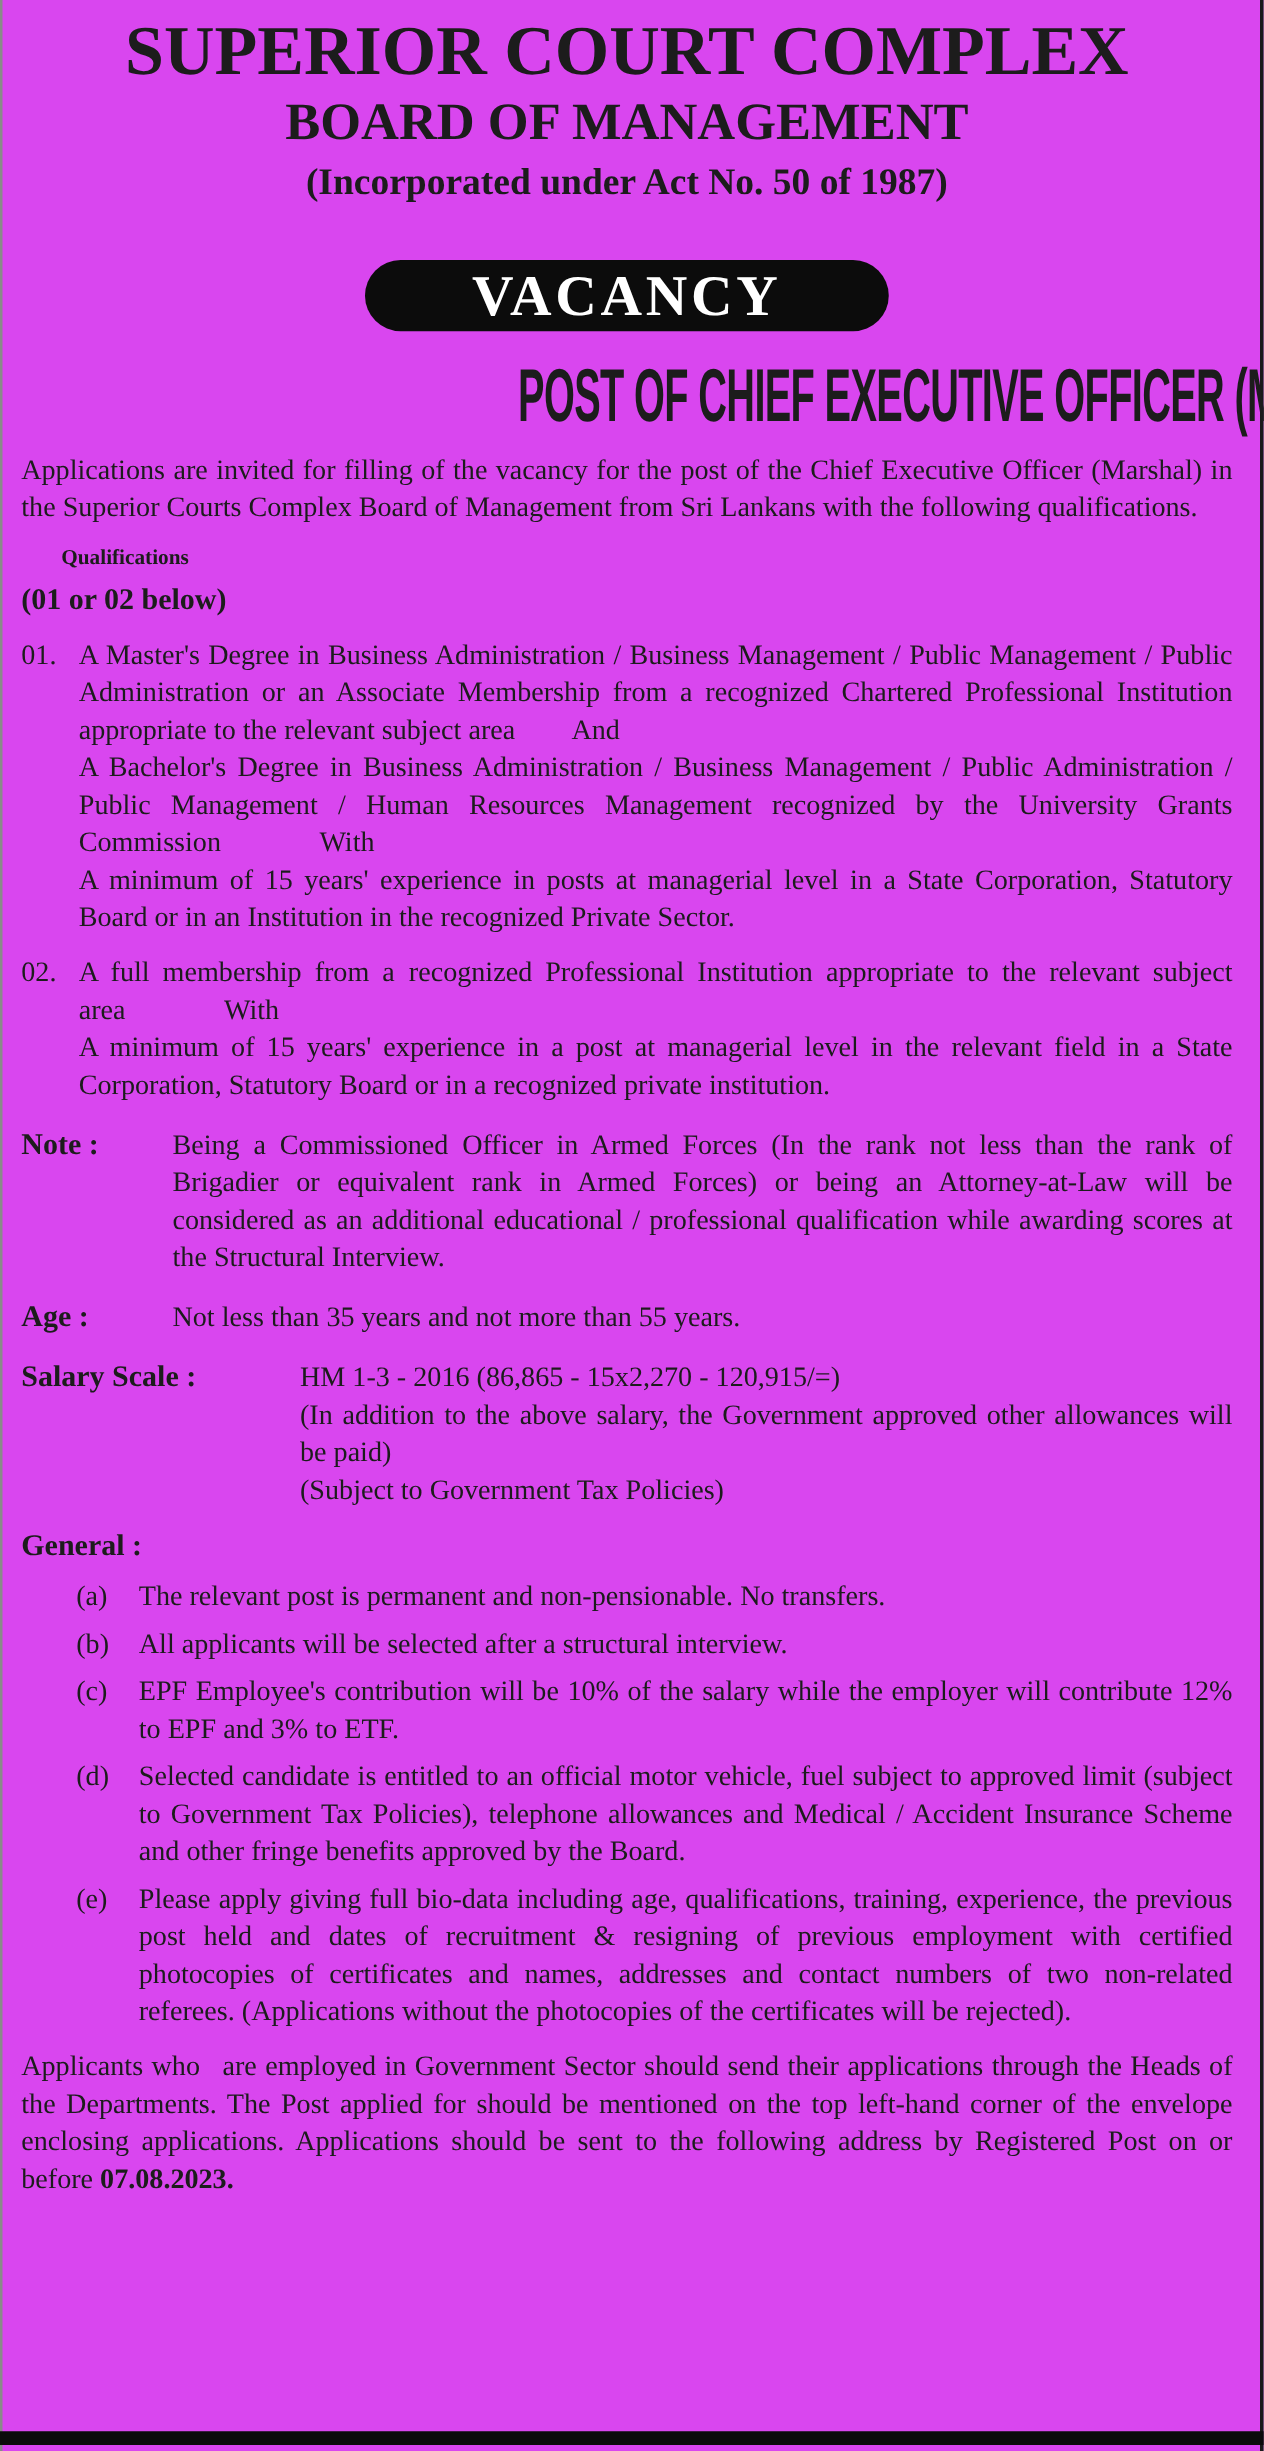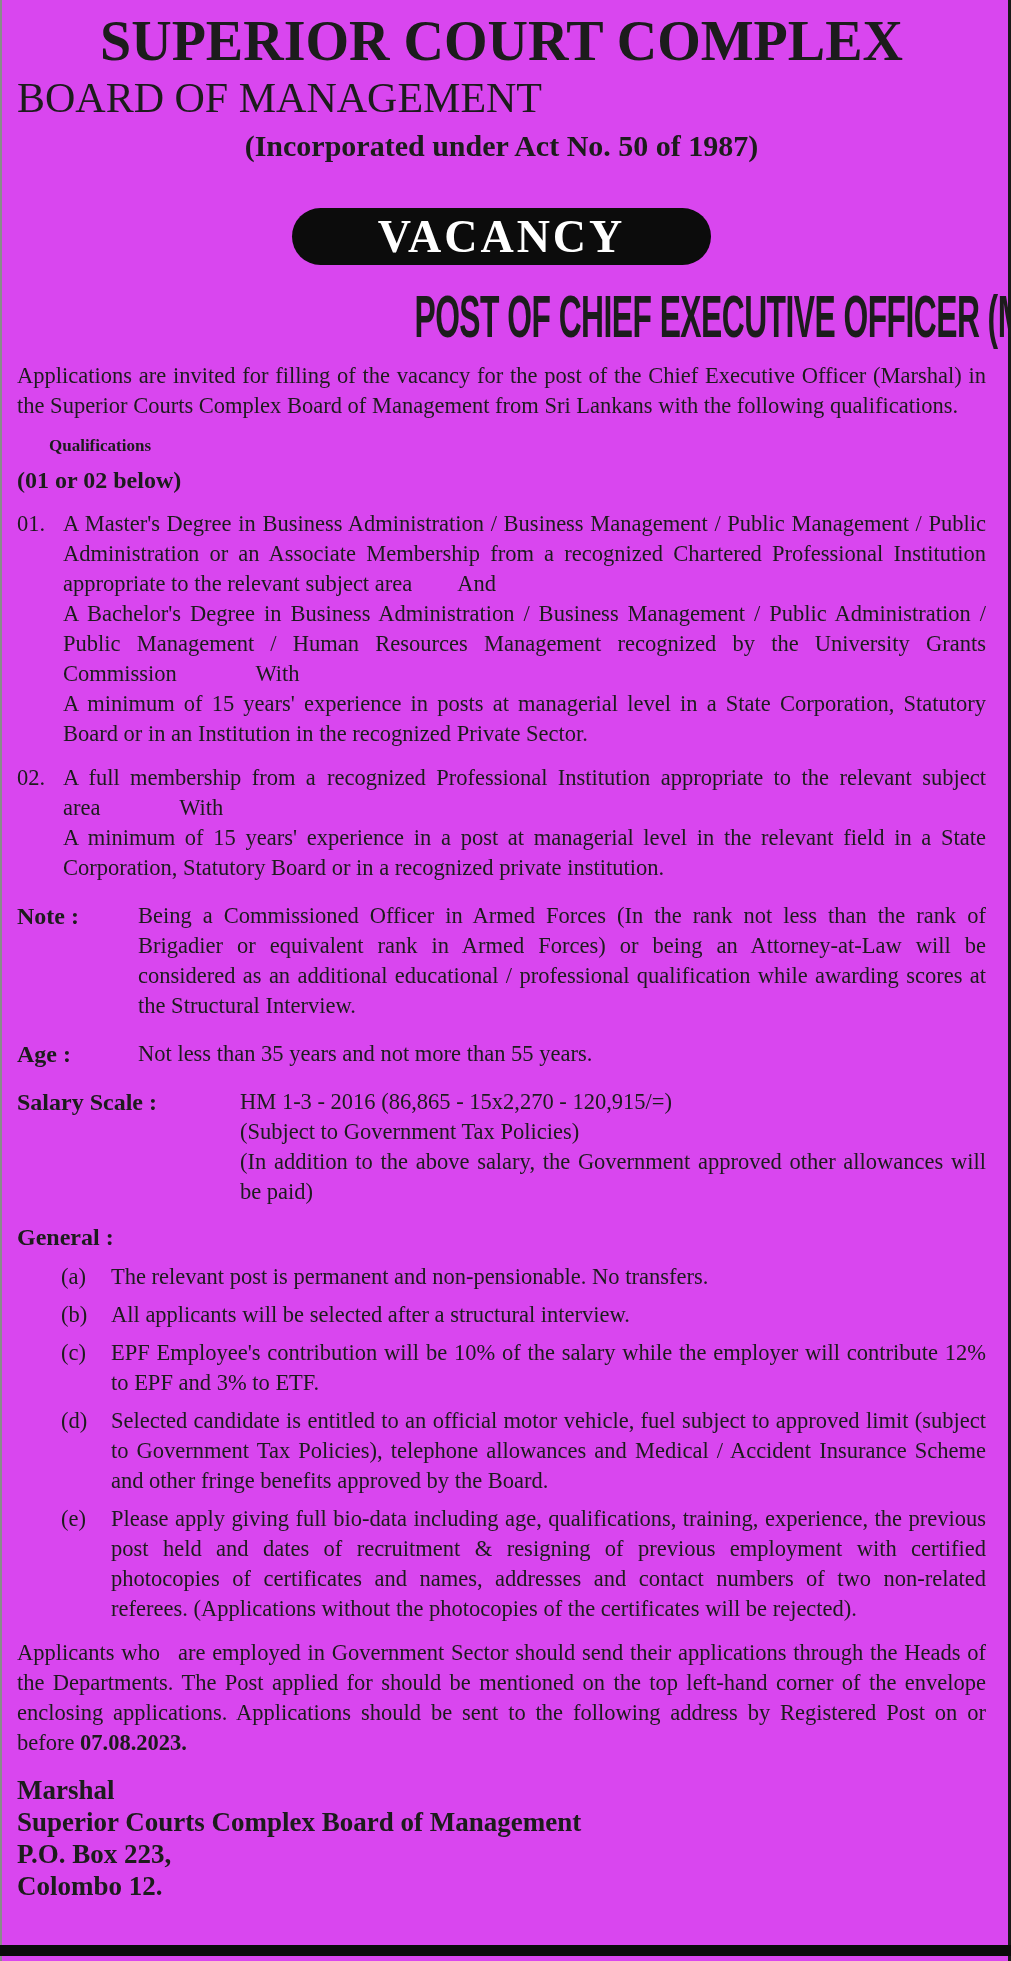--- a/index.html
+++ b/index.html
@@ -33,24 +33,24 @@
   .org-name {
     margin: 0;
     text-align: center;
     font-size: 56px;
     line-height: 58px;
     font-weight: bold;
     letter-spacing: 0px;
   }
   .board-name {
     margin-top: 6px;
-    text-align: left;
+    text-align: center;
     font-size: 42px;
     line-height: 44px;
-    font-weight: normal;
+    font-weight: bold;
   }
   .incorp {
     margin-top: 10px;
     text-align: center;
     font-size: 30px;
     line-height: 32px;
     font-weight: bold;
   }
   .badge-wrap {
     margin-top: 28px;
@@ -215,22 +215,22 @@
 
     <div class="labeled body-text">
       <div class="label label-age">Age :</div>
       <div class="lbody">Not less than 35 years and not more than 55 years.</div>
     </div>
 
     <div class="labeled body-text">
       <div class="label label-salary">Salary Scale :</div>
       <div class="lbody">
         <p>HM 1-3 - 2016 (86,865 - 15x2,270 - 120,915/=)</p>
+        <p>(In addition to the above salary, the Government approved other allowances will be paid)</p>
         <p>(Subject to Government Tax Policies)</p>
-        <p>(In addition to the above salary, the Government approved other allowances will be paid)</p>
       </div>
     </div>
 
     <div class="general-head">General :</div>
 
     <div class="general-item body-text first">
       <div class="gl-letter">(a)</div>
       <div class="gl-text">The relevant post is permanent and non-pensionable. No transfers.</div>
     </div>
     <div class="general-item body-text">
@@ -245,22 +245,16 @@
       <div class="gl-letter">(d)</div>
       <div class="gl-text">Selected candidate is entitled to an official motor vehicle, fuel subject to approved limit (subject to Government Tax Policies), telephone allowances and Medical / Accident Insurance Scheme and other fringe benefits approved by the Board.</div>
     </div>
     <div class="general-item body-text">
       <div class="gl-letter">(e)</div>
       <div class="gl-text">Please apply giving full bio-data including age, qualifications, training, experience, the previous post held and dates of recruitment &amp; resigning of previous employment with certified photocopies of certificates and names, addresses and contact numbers of two non-related referees. (Applications without the photocopies of the certificates will be rejected).</div>
     </div>
 
     <p class="closing body-text"><span>Applicants who  are employed in Government Sector should send their applications through the Heads of the Departments. The Post applied for should be mentioned on the top left-hand corner of the envelope enclosing applications. Applications should be sent to the following address by Registered Post on or before </span><b>07.08.2023.</b></p>
 
-    <div class="address">
-      <div>Marshal</div>
-      <div>Superior Courts Complex Board of Management</div>
-      <div>P.O. Box 223,</div>
-      <div>Colombo 12.</div>
-    </div>
 
   </div>
   <div class="bottom-bar"></div>
 </div>
 
 </body></html>

